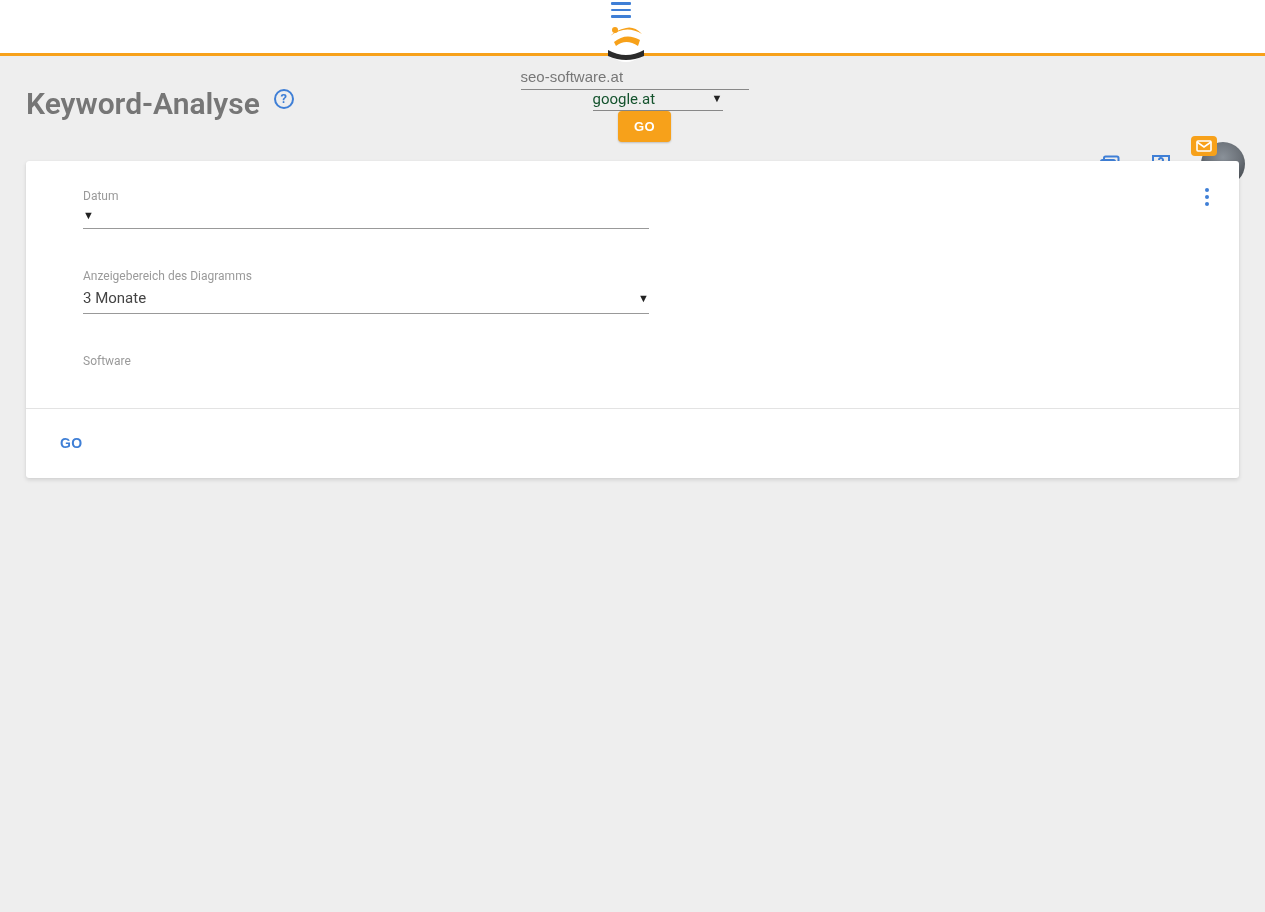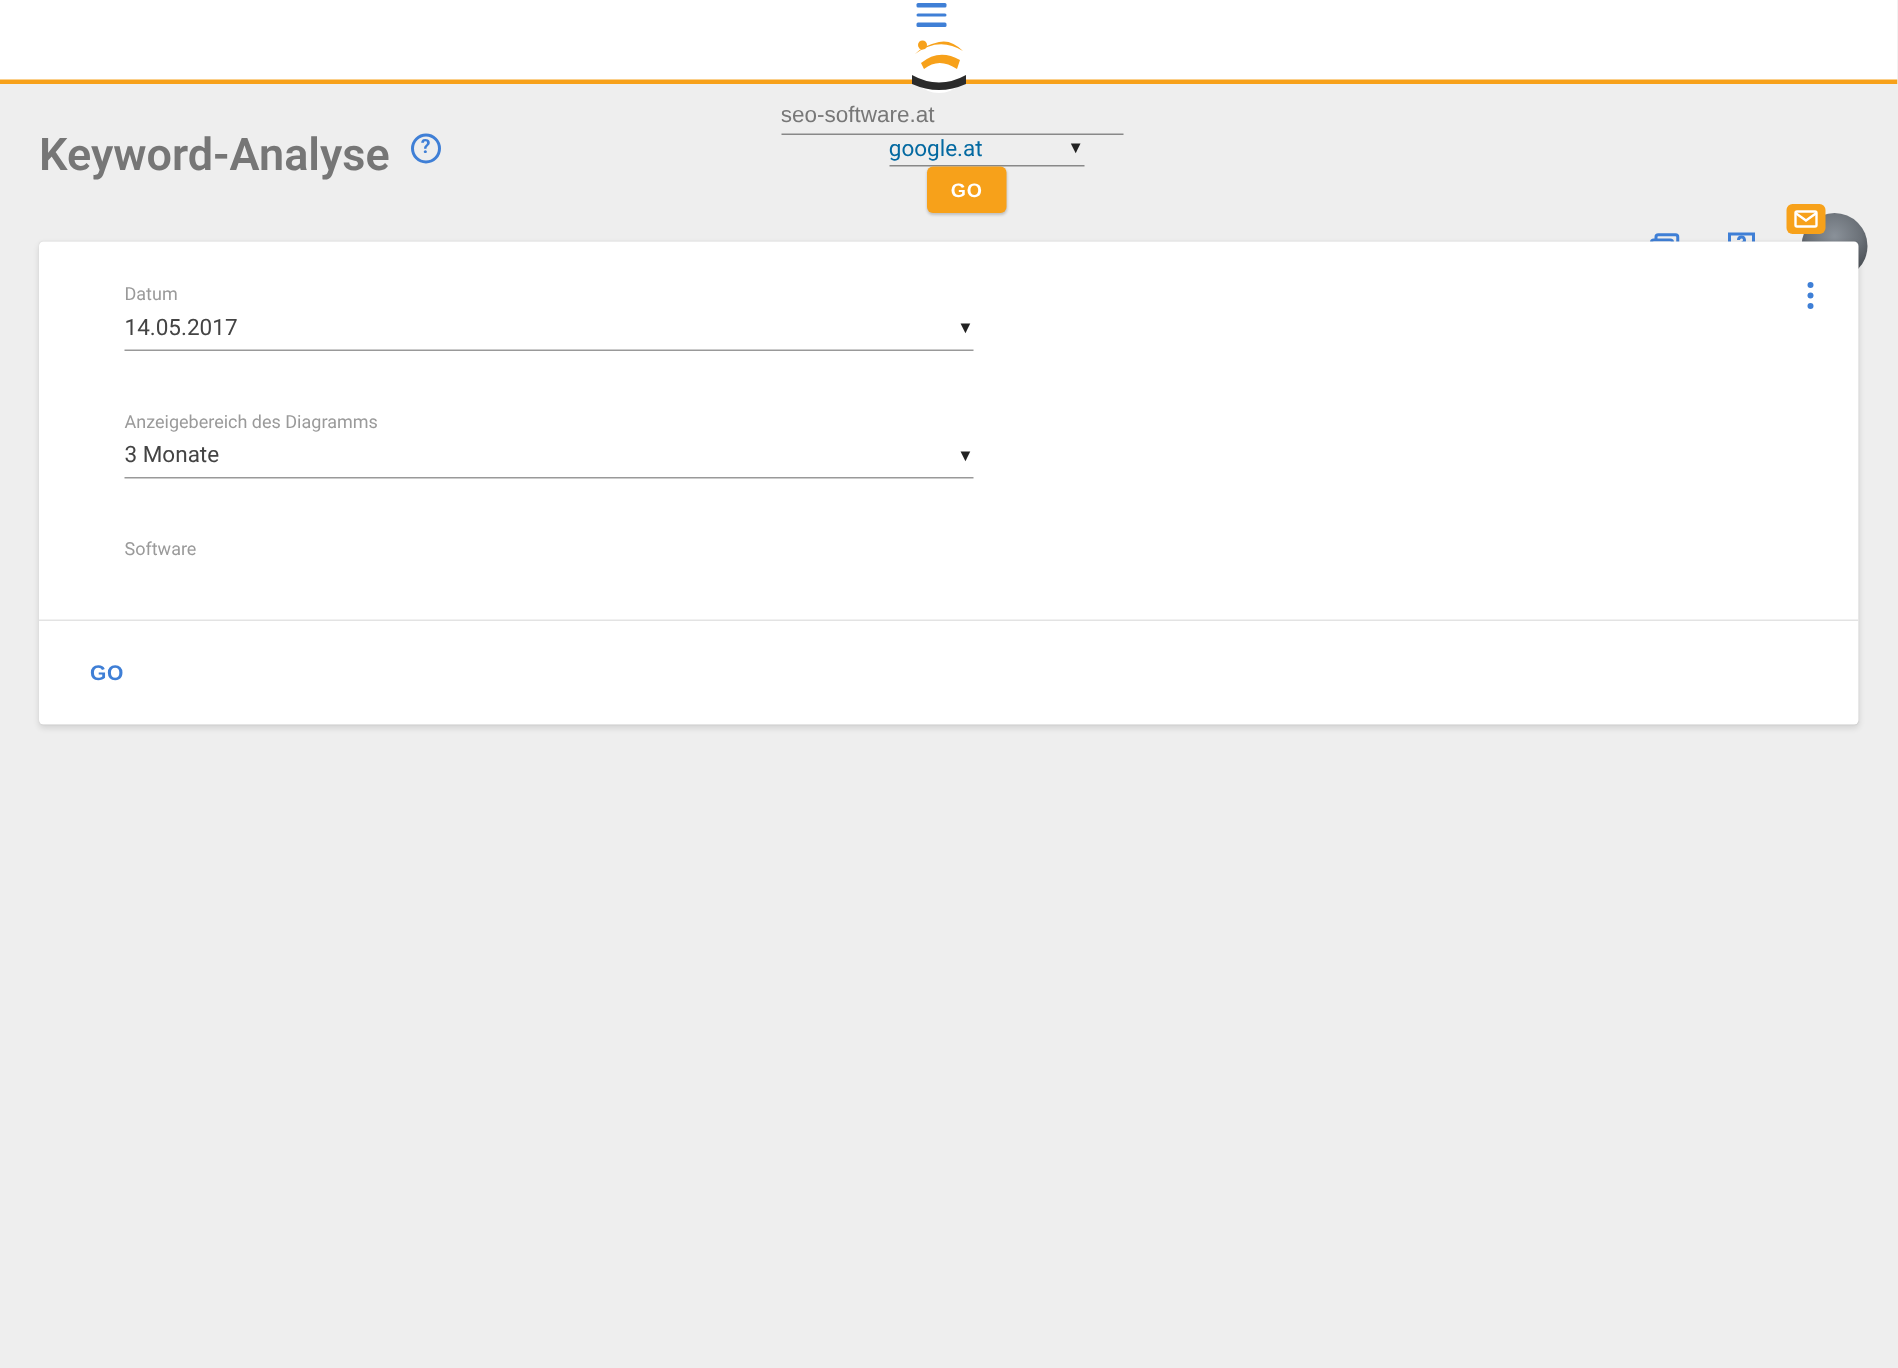--- a/index.html
+++ b/index.html
@@ -61,21 +61,21 @@
     margin-left: 46px;
     display: flex;
     align-items: center;
     border-bottom: 1px solid #888;
     width: 130px;
     padding-bottom: 2px;
   }
   .engine-select .val {
     flex: 1;
     font-size: 15px;
-    color: #0369a1;
+    color: #14532d;
   }
   .caret {
     font-size: 11px;
     color: #222;
     user-select: none;
   }
   .go-btn {
     margin-left: 20px;
     background: #f7a11a;
     color: #fff;
@@ -272,21 +272,20 @@
   <div class="card">
     <div class="card-menu">
       <span></span>
         <span></span>
         <span></span>
     </div>
 
     <div class="form-group">
       <label class="form-label">Datum</label>
       <div class="form-field">
-        <span class="val">14.05.2017</span>
         <span class="caret">▼</span>
       </div>
     </div>
 
     <div class="form-group">
       <label class="form-label">Anzeigebereich des Diagramms</label>
       <div class="form-field">
         <span class="val">3 Monate</span>
         <span class="caret">▼</span>
       </div>

